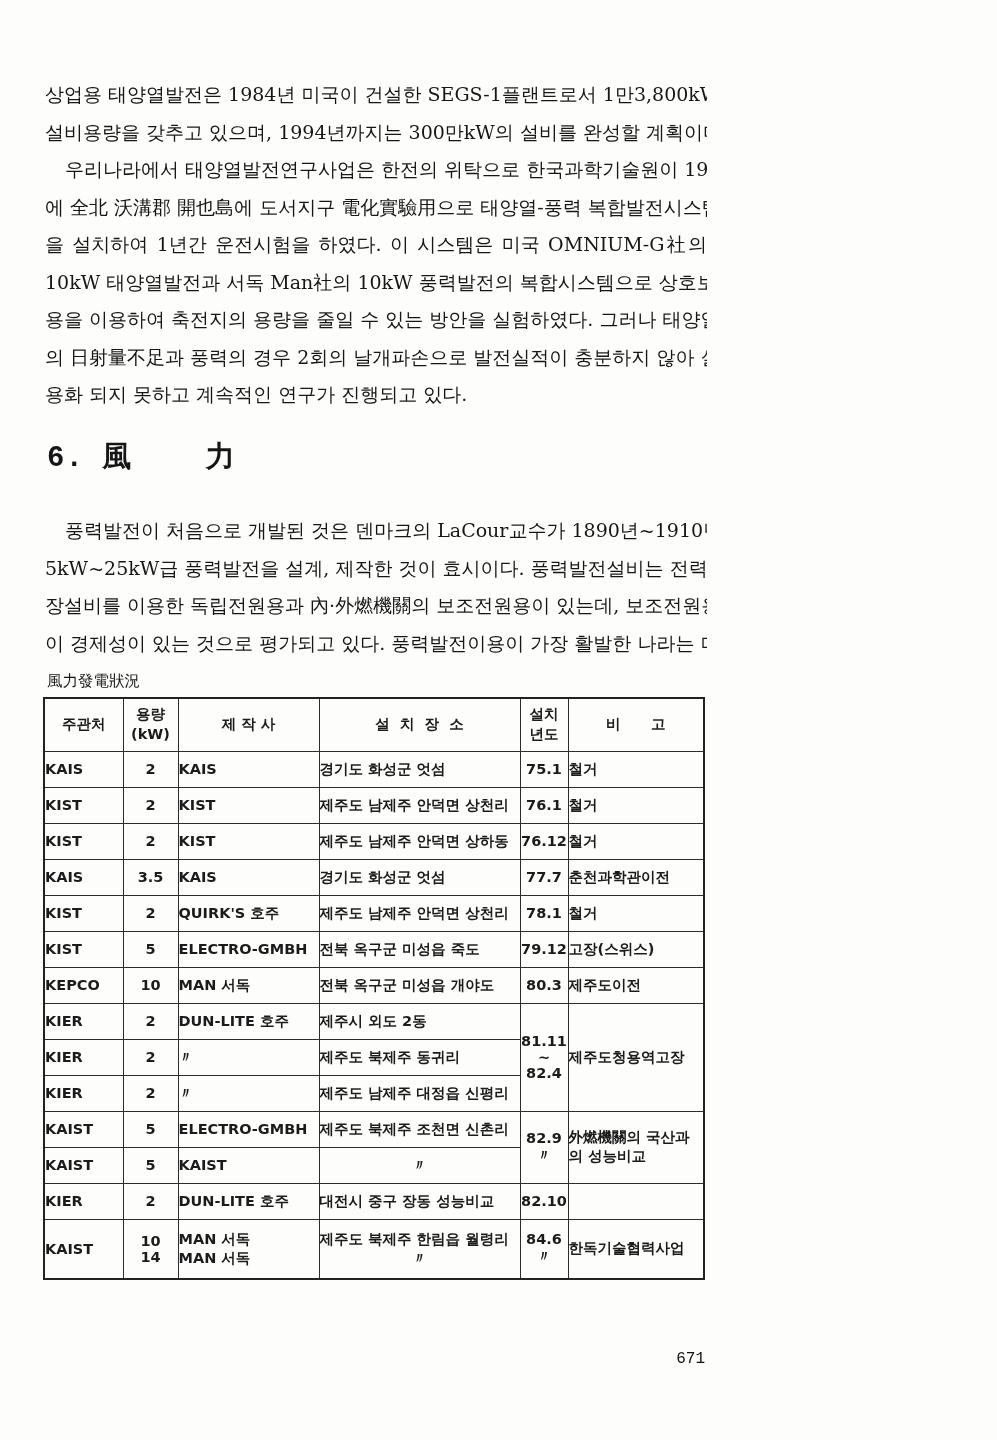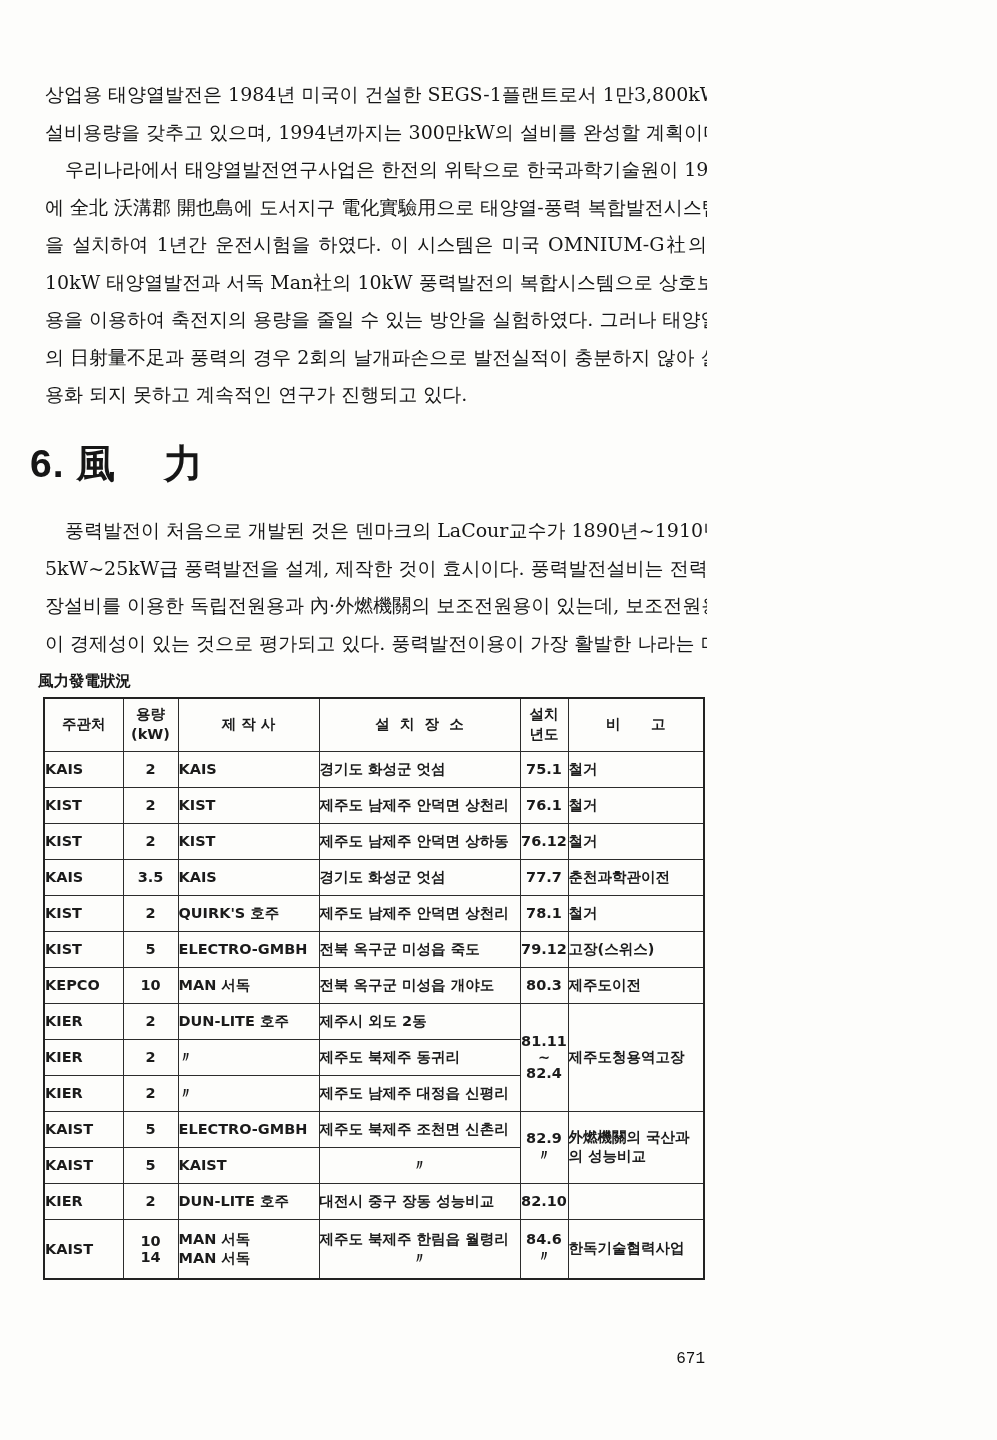--- a/index.html
+++ b/index.html
@@ -20,31 +20,31 @@
     font-size: 19px;
     white-space: nowrap;
     text-align: justify; text-align-last: justify;
     overflow: hidden;
   }
   .pline.end { text-align-last: left; }
   .pline.indent { padding-left: 20px; }
 
   
   .heading {
-    left: 30px; top: 437px;
-    font-family: Liberation Sans, sans-serif;
-    font-size: 39px; font-weight: bold;
+    left: 47px; top: 437px;
+    font-family: Liberation Mono, monospace;
+    font-size: 29px; font-weight: bold;
     white-space: pre; letter-spacing: 1px;
   }
 
   
   .tbl-title {
-    left: 38px; top: 671px;
+    left: 47px; top: 671px;
     font-family: "DejaVu Sans", "Liberation Sans", sans-serif;
-    font-size: 15.5px; font-weight: bold;
+    font-size: 15.5px; font-weight: normal;
   }
   table.wind {
     position: absolute; left: 43px; top: 697px;
     width: 660px;
     border-collapse: collapse; table-layout: fixed;
     font-family: "DejaVu Sans", "Liberation Sans", sans-serif;
     font-size: 14.5px; font-weight: bold; color: #1b1b1b;
   }
   table.wind th, table.wind td {
     border: 1.6px solid #2c2c2c;

